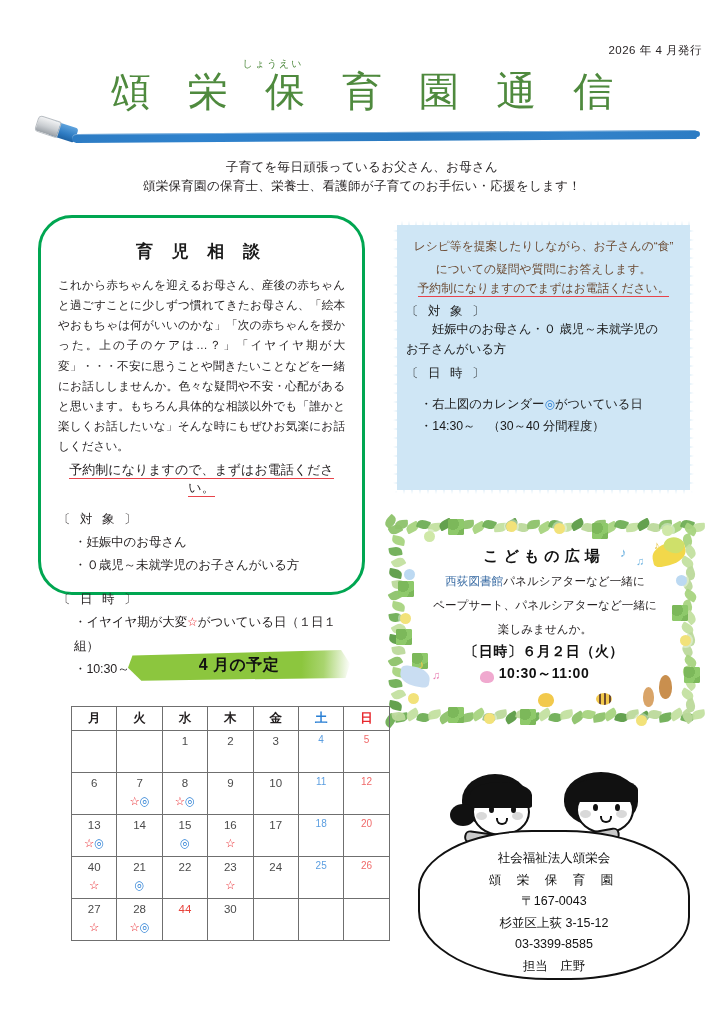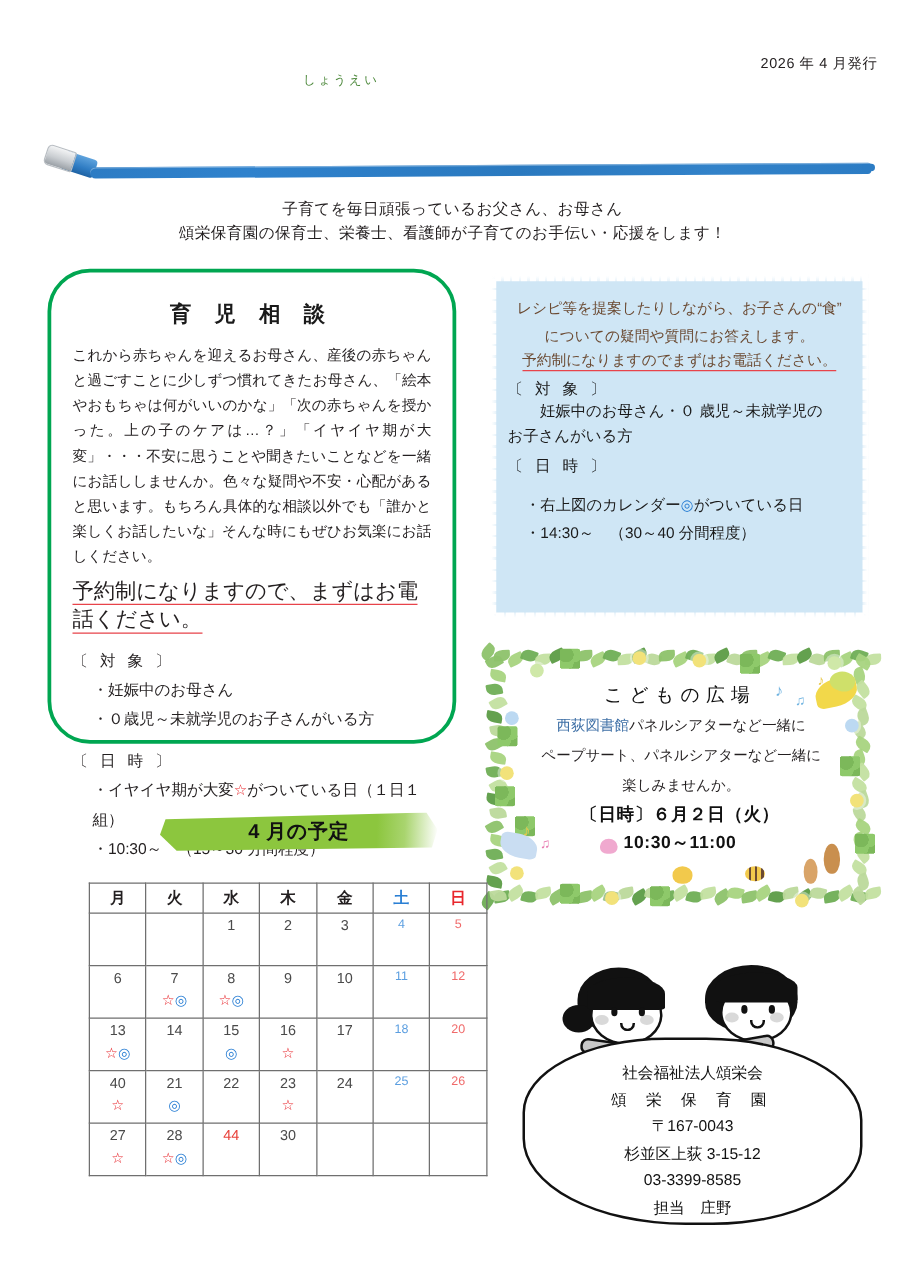--- a/index.html
+++ b/index.html
@@ -65,21 +65,21 @@
   }
   .gb-title {
     text-align: center; font-size: 17px; font-weight: bold; letter-spacing: 7px;
     margin: 8px 0 12px 0; color: #1a1a1a;
   }
   .gb-para {
     font-size: 11.7px; line-height: 1.72; text-align: justify; color: #231f20;
     letter-spacing: -.1px;
   }
   .gb-note {
-    text-align: left; font-size: 17px; margin-top: 5px;
+    text-align: center; font-size: 13px; margin-top: 5px;
     color: #231f20; display:block;
   }
   .gb-note span {
     border-bottom: 1px solid #e8434a; padding-bottom: 1px;
   }
   .sec-head { font-size: 12.5px; margin-top: 14px; letter-spacing: 3px; }
   .bullets { list-style: none; margin: 3px 0 0 16px; }
   .bullets li { font-size: 12.5px; line-height: 1.85; letter-spacing: -.1px; }
   .star-red { color: #e8272d; font-size: 12px; }
 
@@ -125,21 +125,21 @@
   .circle-blue { color:#2a7fd4; font-size:12px; }
 
   
   .floral-box {
     position:absolute; left:388px; top:517px; width:312px; height:211px;
     background:#fff;
   }
   .floral-frame { position:absolute; inset:0; }
   .fl-leaf { position:absolute; border-radius:50% 10% 50% 10%; opacity:.95; }
   .fh-title { position:absolute; top:30px; left:0; width:100%; text-align:center;
-              font-size:15px; font-weight:normal; letter-spacing:5px; color:#111; }
+              font-size:15px; font-weight:bold; letter-spacing:5px; color:#111; }
   .fh-body { position:absolute; top:52px; left:34px; width:246px; text-align:center;
              font-size:11.6px; line-height:2.05; color:#231f20; }
   .lib { color:#3c6ea5; }
   .fh-dt { position:absolute; top:124px; left:0; width:100%; text-align:center;
            font-size:14px; font-weight:bold; color:#111; line-height:1.55; letter-spacing:.5px; }
   .notes { position:absolute; font-size:13px; color:#6fb3e0; }
 
   
   .cal-banner { position:absolute; left:128px; top:648px; width:222px; height:34px; }
   .cal-banner .sweep {
@@ -192,20 +192,21 @@
 </style>
 </head>
 <body>
 
 <div class="page">
 
   <div class="issue-date">2026 年 4 月発行</div>
 
   <div class="title-wrap">
     <div class="furigana">しょうえい</div>
+    <div class="main-title">頌 栄 保 育 園 通 信</div>
   </div>
 
   <div class="tube">
     <div class="body"></div>
       <div class="cap"></div>
   </div>
   <div class="brush"></div>
 
   <div class="subtitle">
     <div>子育てを毎日頑張っているお父さん、お母さん</div>

